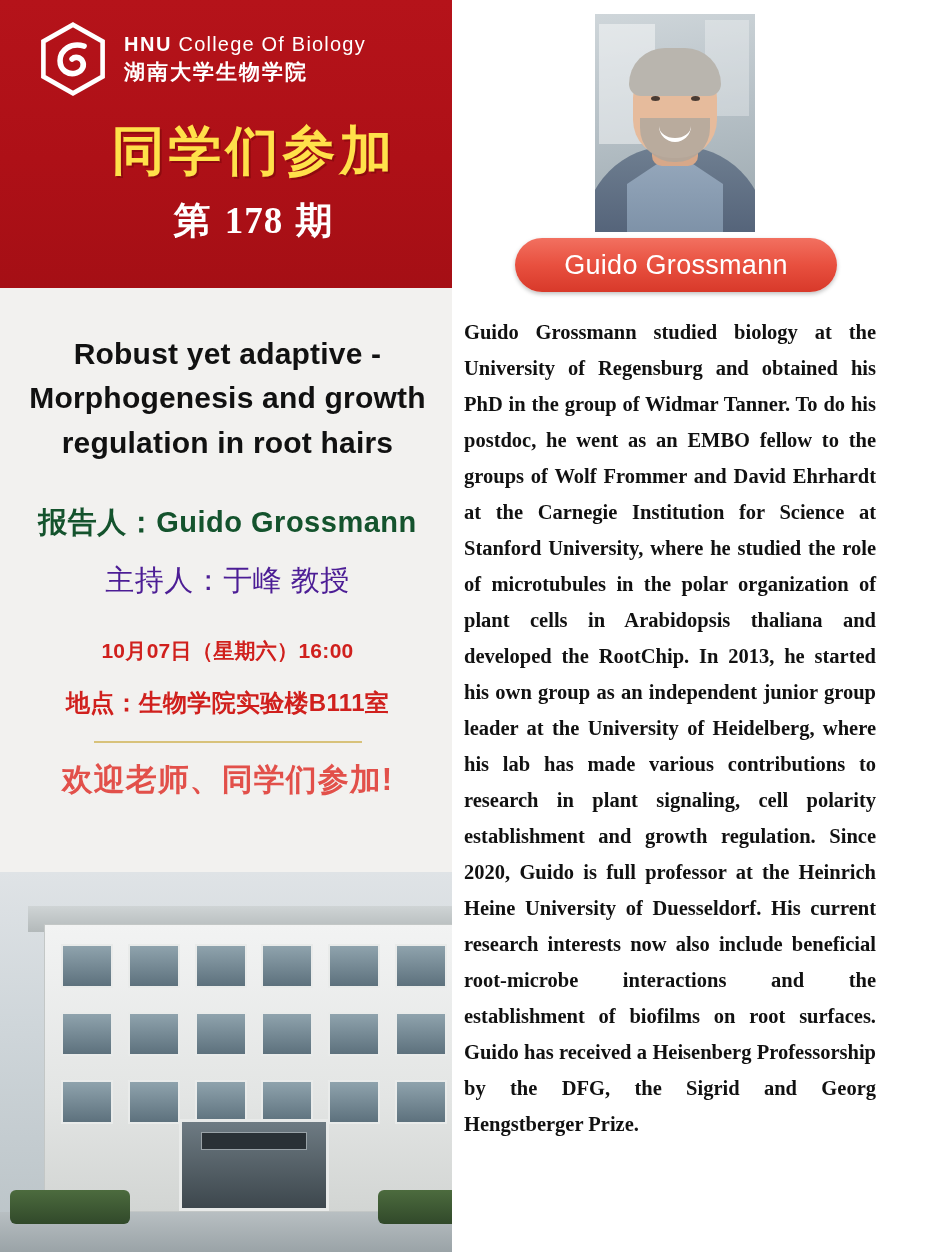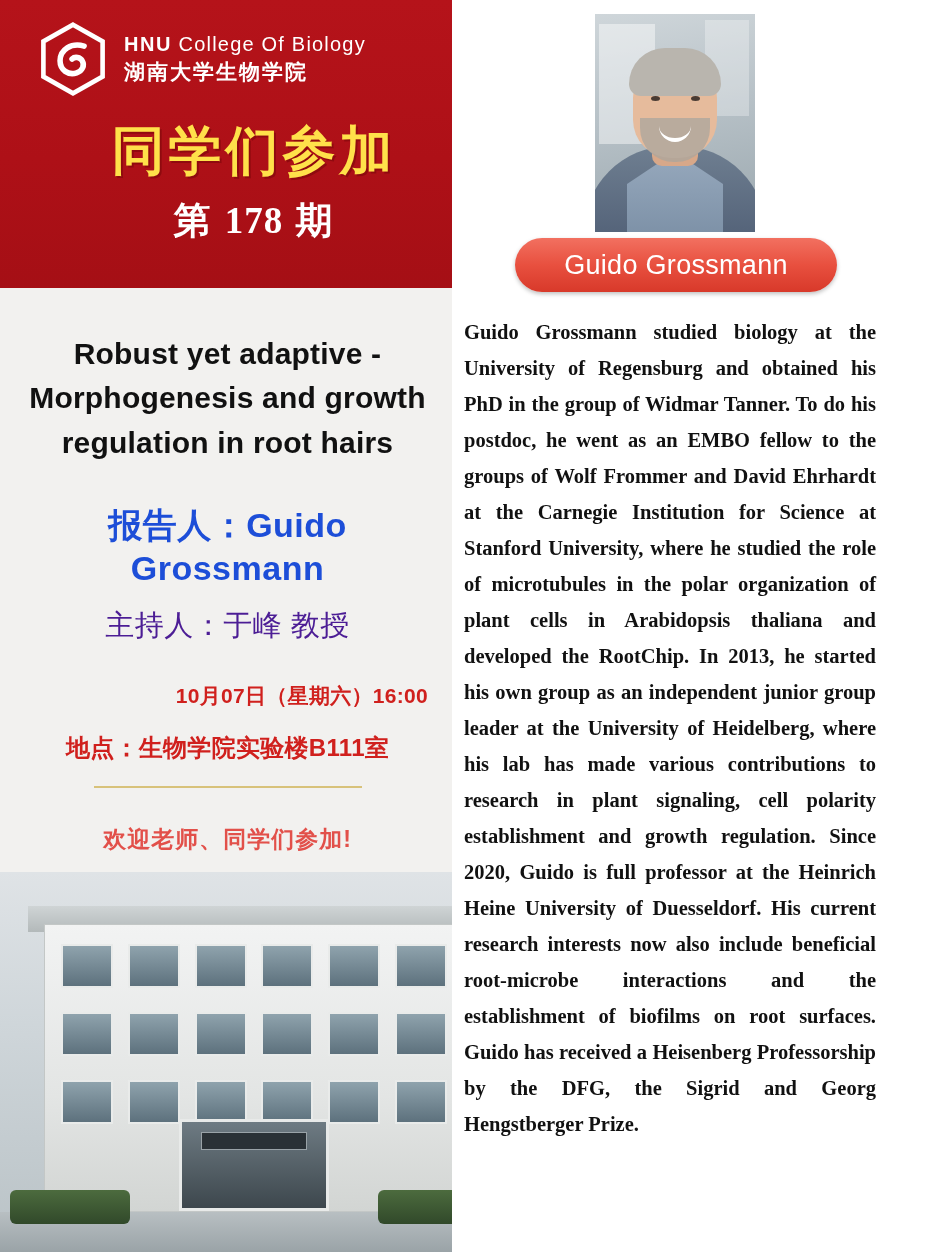--- a/index.html
+++ b/index.html
@@ -200,57 +200,56 @@
   }
   .talk-title {
     color: #111111;
     font-size: 30px;
     font-weight: 700;
     line-height: 1.48;
     letter-spacing: 0.2px;
   }
   .speaker-line {
     margin-top: 38px;
-    color: #1d4ed8;
-    font-size: 34px;
+    color: #14532d;
+    font-size: 29px;
     font-weight: 700;
     letter-spacing: 0.5px;
   }
   .host-line {
     margin-top: 18px;
     color: #4c1d95;
     font-size: 29px;
     font-weight: 400;
     letter-spacing: 0.5px;
   }
   .datetime-line {
     margin-top: 36px;
     color: #d0201d;
     font-size: 21px;
     font-weight: 700;
     letter-spacing: 0.3px;
-    text-align: right;
   }
   .venue-line {
     margin-top: 22px;
     color: #d0201d;
     font-size: 24px;
     font-weight: 700;
     letter-spacing: 0.3px;
   }
   .divider {
     width: 268px;
     height: 2px;
     margin: 22px auto 0 auto;
     background: #d8c27a;
   }
   .welcome-line {
-    margin-top: 36px;
+    margin-top: 16px;
     color: #e2504a;
-    font-size: 23px;
+    font-size: 31px;
     font-weight: 700;
     letter-spacing: 1px;
   }
 
   
   .right-col {
     position: relative;
     width: 432px;
     height: 1252px;
     background: #ffffff;

